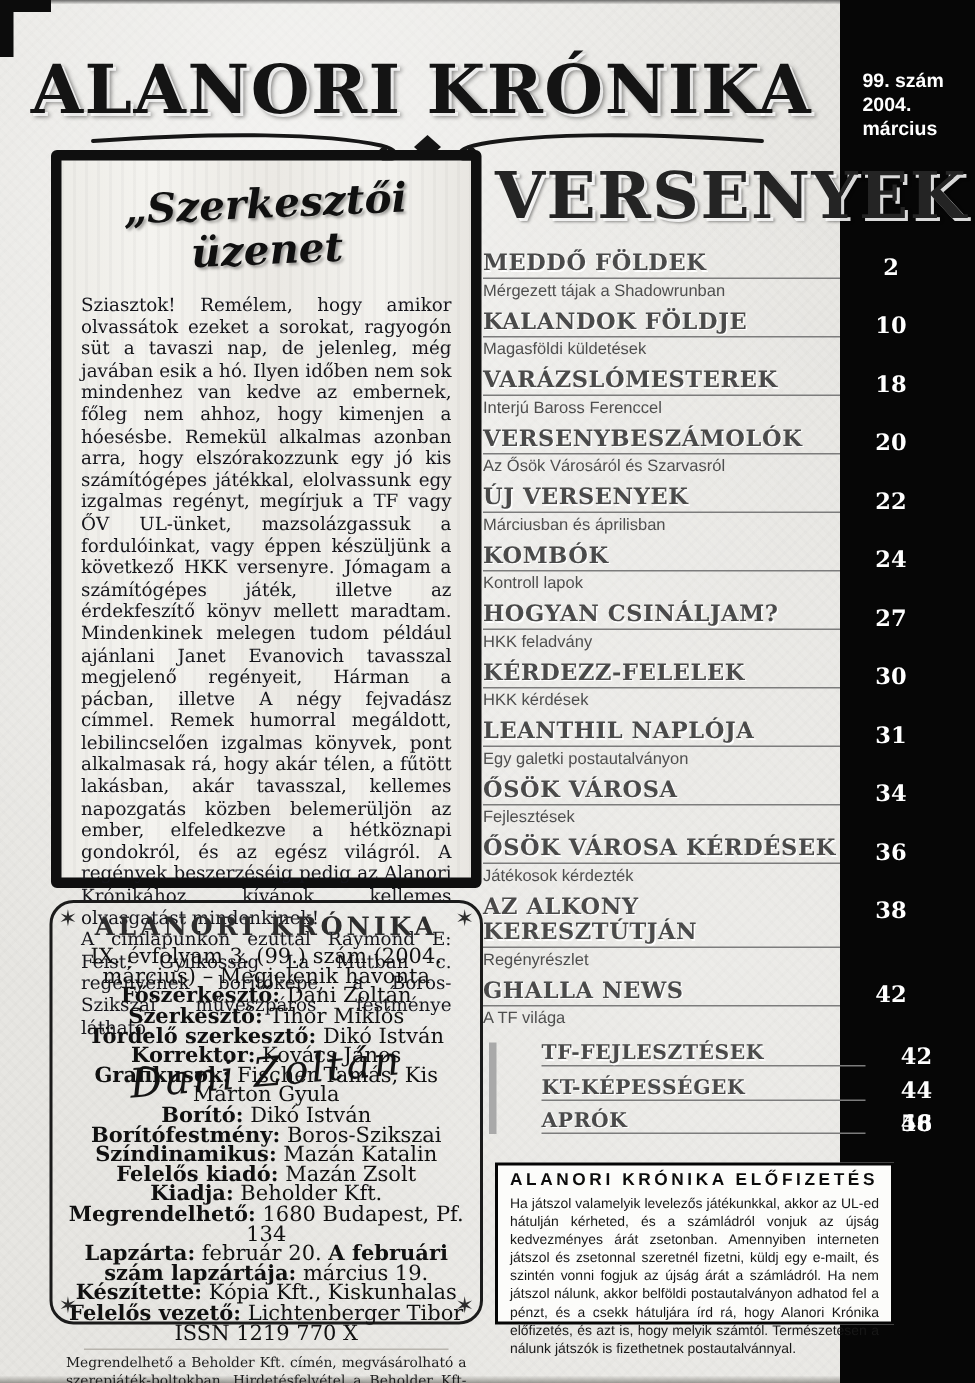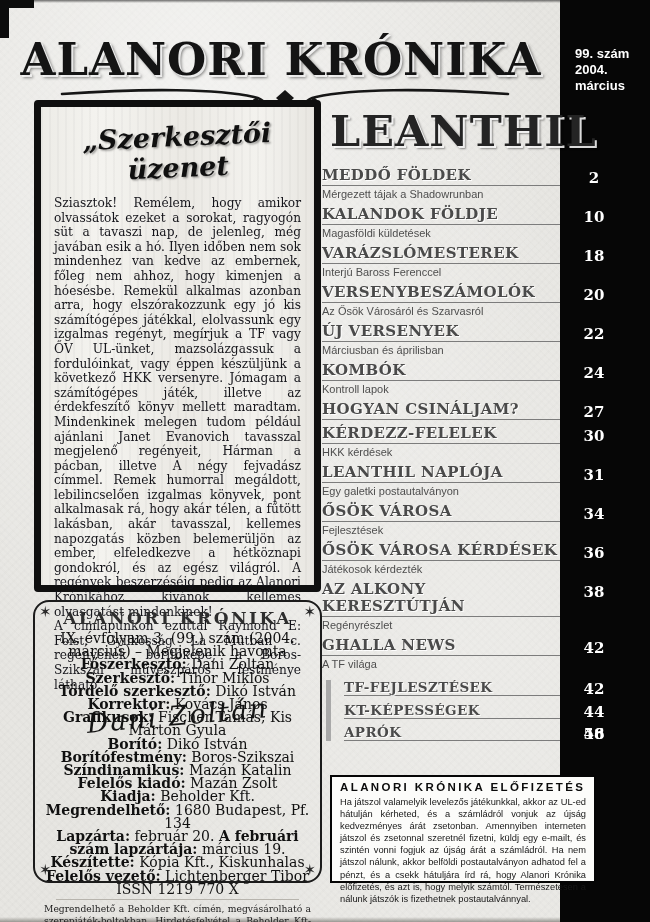--- a/index.html
+++ b/index.html
@@ -60,21 +60,21 @@
     letter-spacing:1px;text-shadow:2px 2px 0 rgba(255,255,255,.85), 3px 3px 2px rgba(0,0,0,.4);}
   .toc-list{position:absolute;left:322px;top:167px;width:328px;}
   .toc-item{position:relative;margin-bottom:5px;}
   .toc-item-title{width:238px;font-size:15px;font-weight:bold;color:#4a4a4a;letter-spacing:.4px;
     line-height:17px;border-bottom:1.5px solid #7c7c7c;padding-bottom:1px;
     text-shadow:1px 1px 0 rgba(255,255,255,.9);}
   .toc-item-sub{font-family:"Liberation Sans",sans-serif;font-size:11px;color:#4e4e4e;
     line-height:13px;margin-top:2px;}
   .toc-page{position:absolute;top:2px;left:250px;width:44px;text-align:center;color:#fff;
     font-weight:bold;font-size:15px;}
-  .toc-subgroup{border-left:5px solid #a9a9a9;padding-left:13px;margin-left:4px;margin-top:9px;}
+  .toc-subgroup{border-left:5px solid #a9a9a9;padding-left:30px;margin-left:4px;margin-top:9px;}
   .toc-subgroup .toc-item{margin-bottom:6.5px;}
   .toc-subgroup .toc-item-title{width:216px;font-size:13.5px;line-height:14px;}
   .toc-subgroup .toc-page{left:228px;top:0;}
   
   .sub-box{position:absolute;left:330px;top:775px;width:266px;height:108px;box-sizing:border-box;
     background:#fcfcfa;border:2px solid #050505;padding:4px 8px;}
   .sub-title{font-family:"Liberation Sans",sans-serif;font-weight:bold;font-size:11.5px;
     letter-spacing:2.4px;color:#0b0b0b;margin-bottom:3px;white-space:nowrap;}
   .sub-body{font-family:"Liberation Sans",sans-serif;font-size:9.3px;line-height:12.1px;
     text-align:justify;color:#171717;}
@@ -135,21 +135,21 @@
     <div class="imp-foot">
         <div class="justify"><span>Megrendelhető a Beholder Kft. címén, megvásárolható a szerepjáték-boltokban. Hirdetésfelvétel a Beholder Kft-ben. A lapban megjelent szöveges és illusztrációs anyagok átvétele, másolása, illetve bármilyen módon történő felhasználása csak a Beholder Kft. engedélyével lehetséges.</span></div>
         <div class="italic"><span>Fel nem használt kéziratokat nem őrzünk meg és nem küldünk vissza.</span></div>
       </div>
   <span class="imp-star tl">✶</span>
       <span class="imp-star tr">✶</span>
       <span class="imp-star bl">✶</span>
       <span class="imp-star br">✶</span>
     </div>
 
-  <div class="toc-title">LEANTHIL</div>
+  <div class="toc-title">VERSENYEK</div>
   <div class="toc-list">
     <div>
         <div class="toc-item">
           <div class="toc-item-title">MEDDŐ FÖLDEK</div>
           <div class="toc-item-sub">Mérgezett tájak a Shadowrunban</div>
           <div class="toc-page">2</div>
         </div>
         <div class="toc-item">
           <div class="toc-item-title">KALANDOK FÖLDJE</div>
           <div class="toc-item-sub">Magasföldi küldetések</div>
@@ -170,20 +170,21 @@
           <div class="toc-item-sub">Márciusban és áprilisban</div>
           <div class="toc-page">22</div>
         </div>
         <div class="toc-item">
           <div class="toc-item-title">KOMBÓK</div>
           <div class="toc-item-sub">Kontroll lapok</div>
           <div class="toc-page">24</div>
         </div>
         <div class="toc-item">
           <div class="toc-item-title">HOGYAN CSINÁLJAM?</div>
+          <div class="toc-item-sub">HKK feladvány</div>
           <div class="toc-page">27</div>
         </div>
         <div class="toc-item">
           <div class="toc-item-title">KÉRDEZZ-FELELEK</div>
           <div class="toc-item-sub">HKK kérdések</div>
           <div class="toc-page">30</div>
         </div>
         <div class="toc-item">
           <div class="toc-item-title">LEANTHIL NAPLÓJA</div>
           <div class="toc-item-sub">Egy galetki postautalványon</div>

